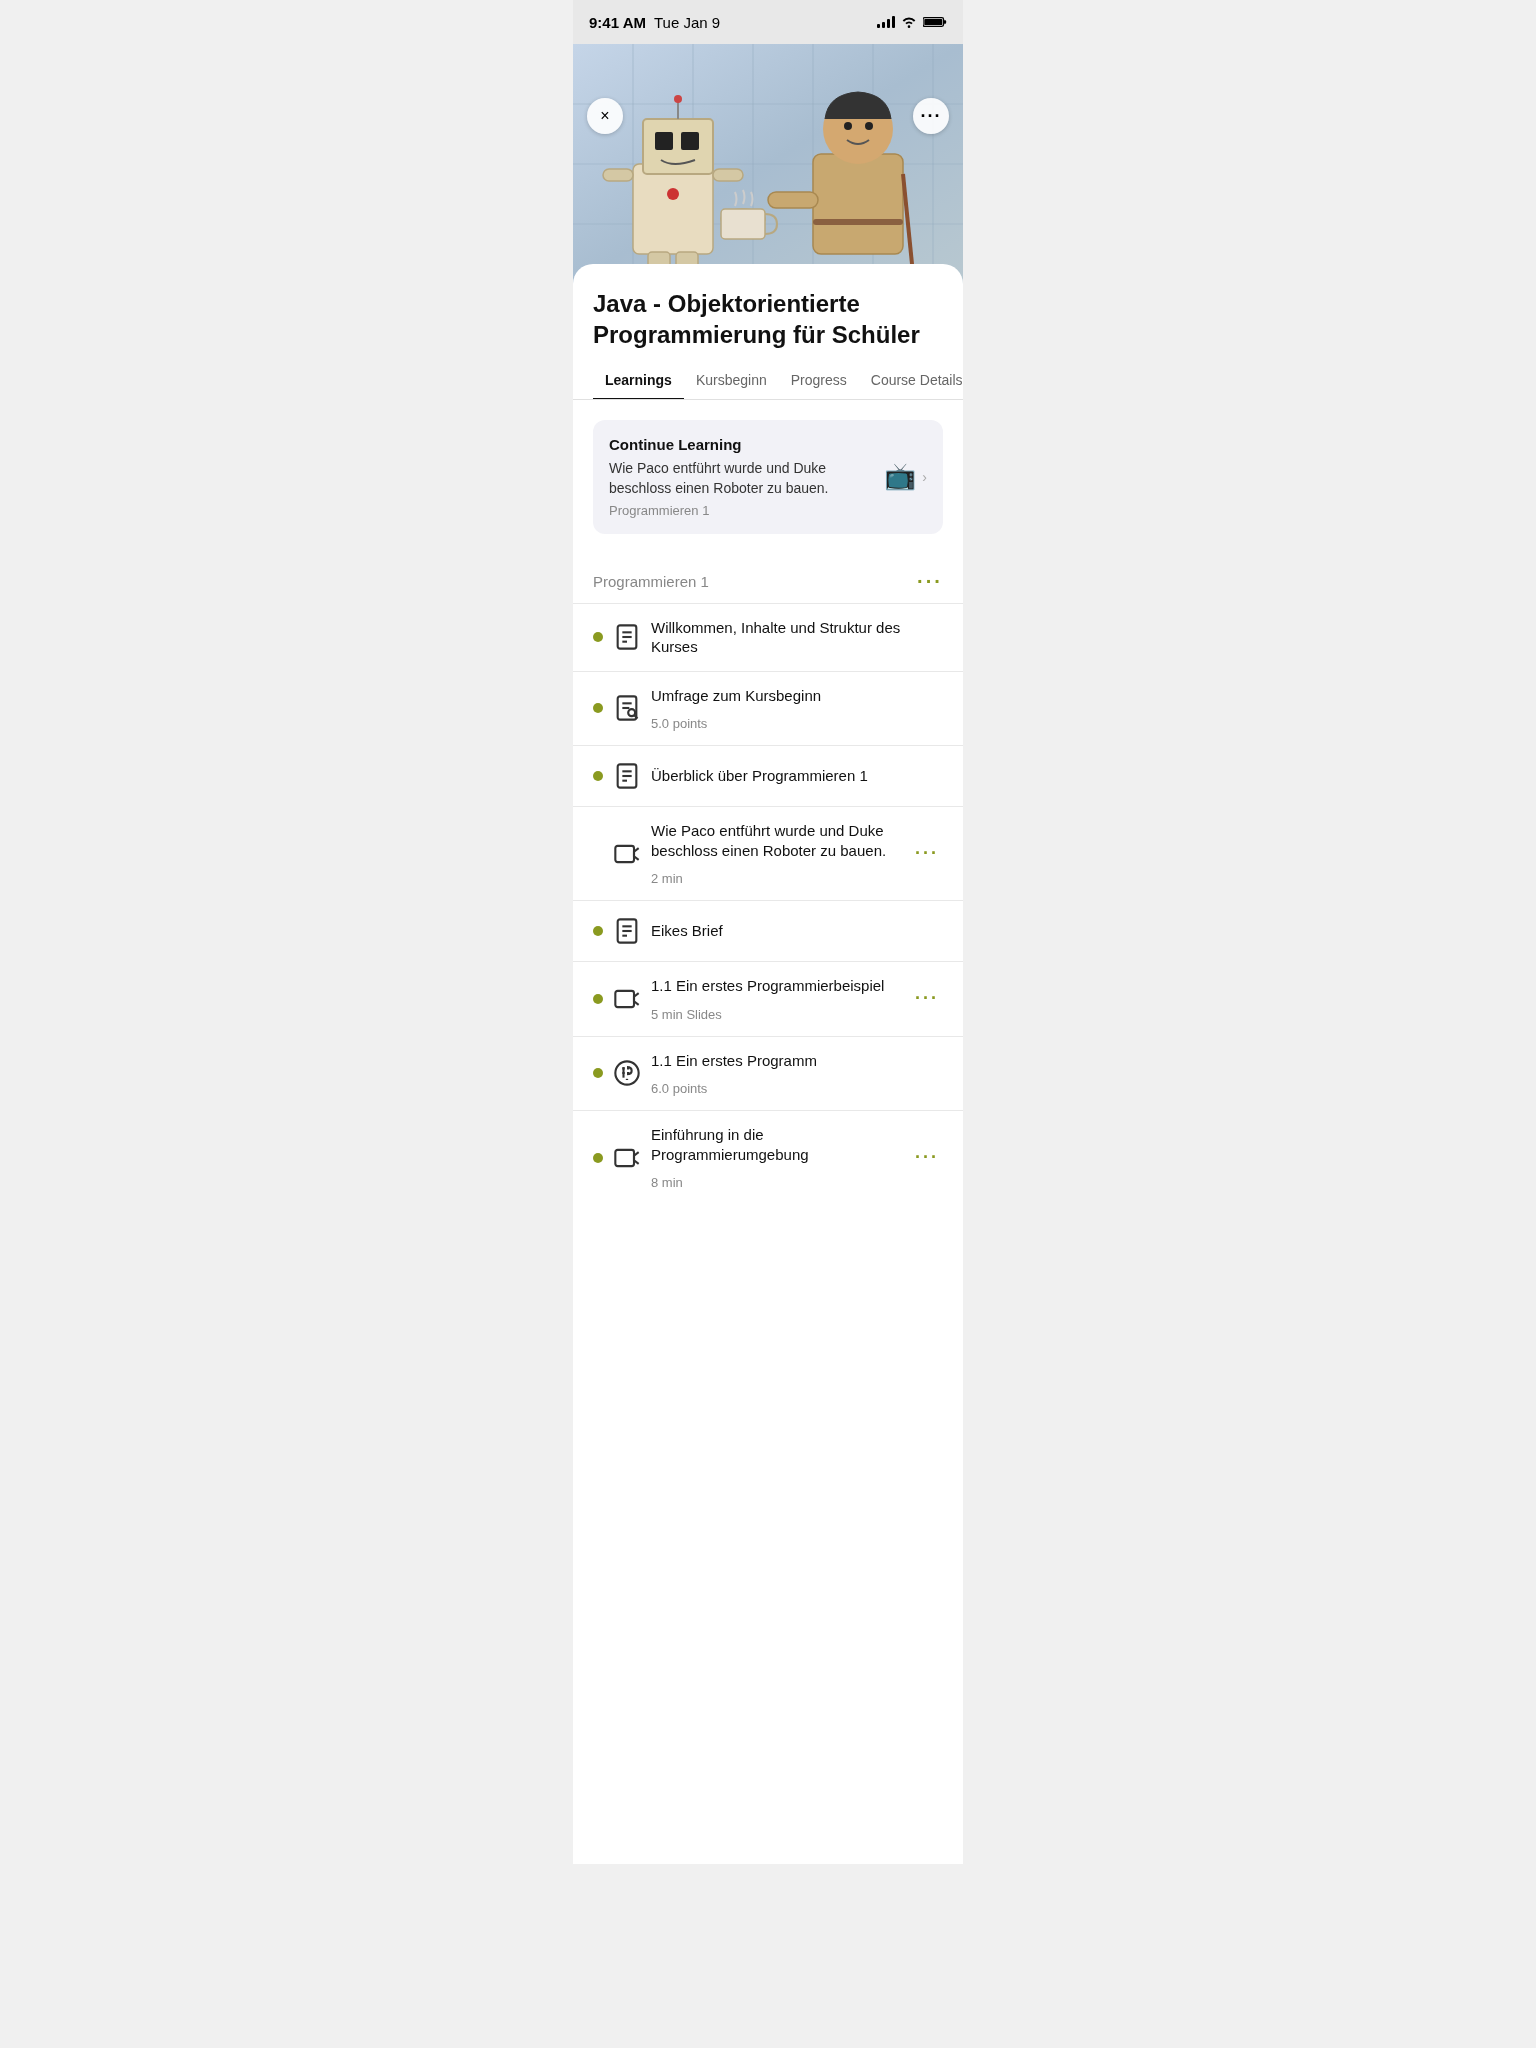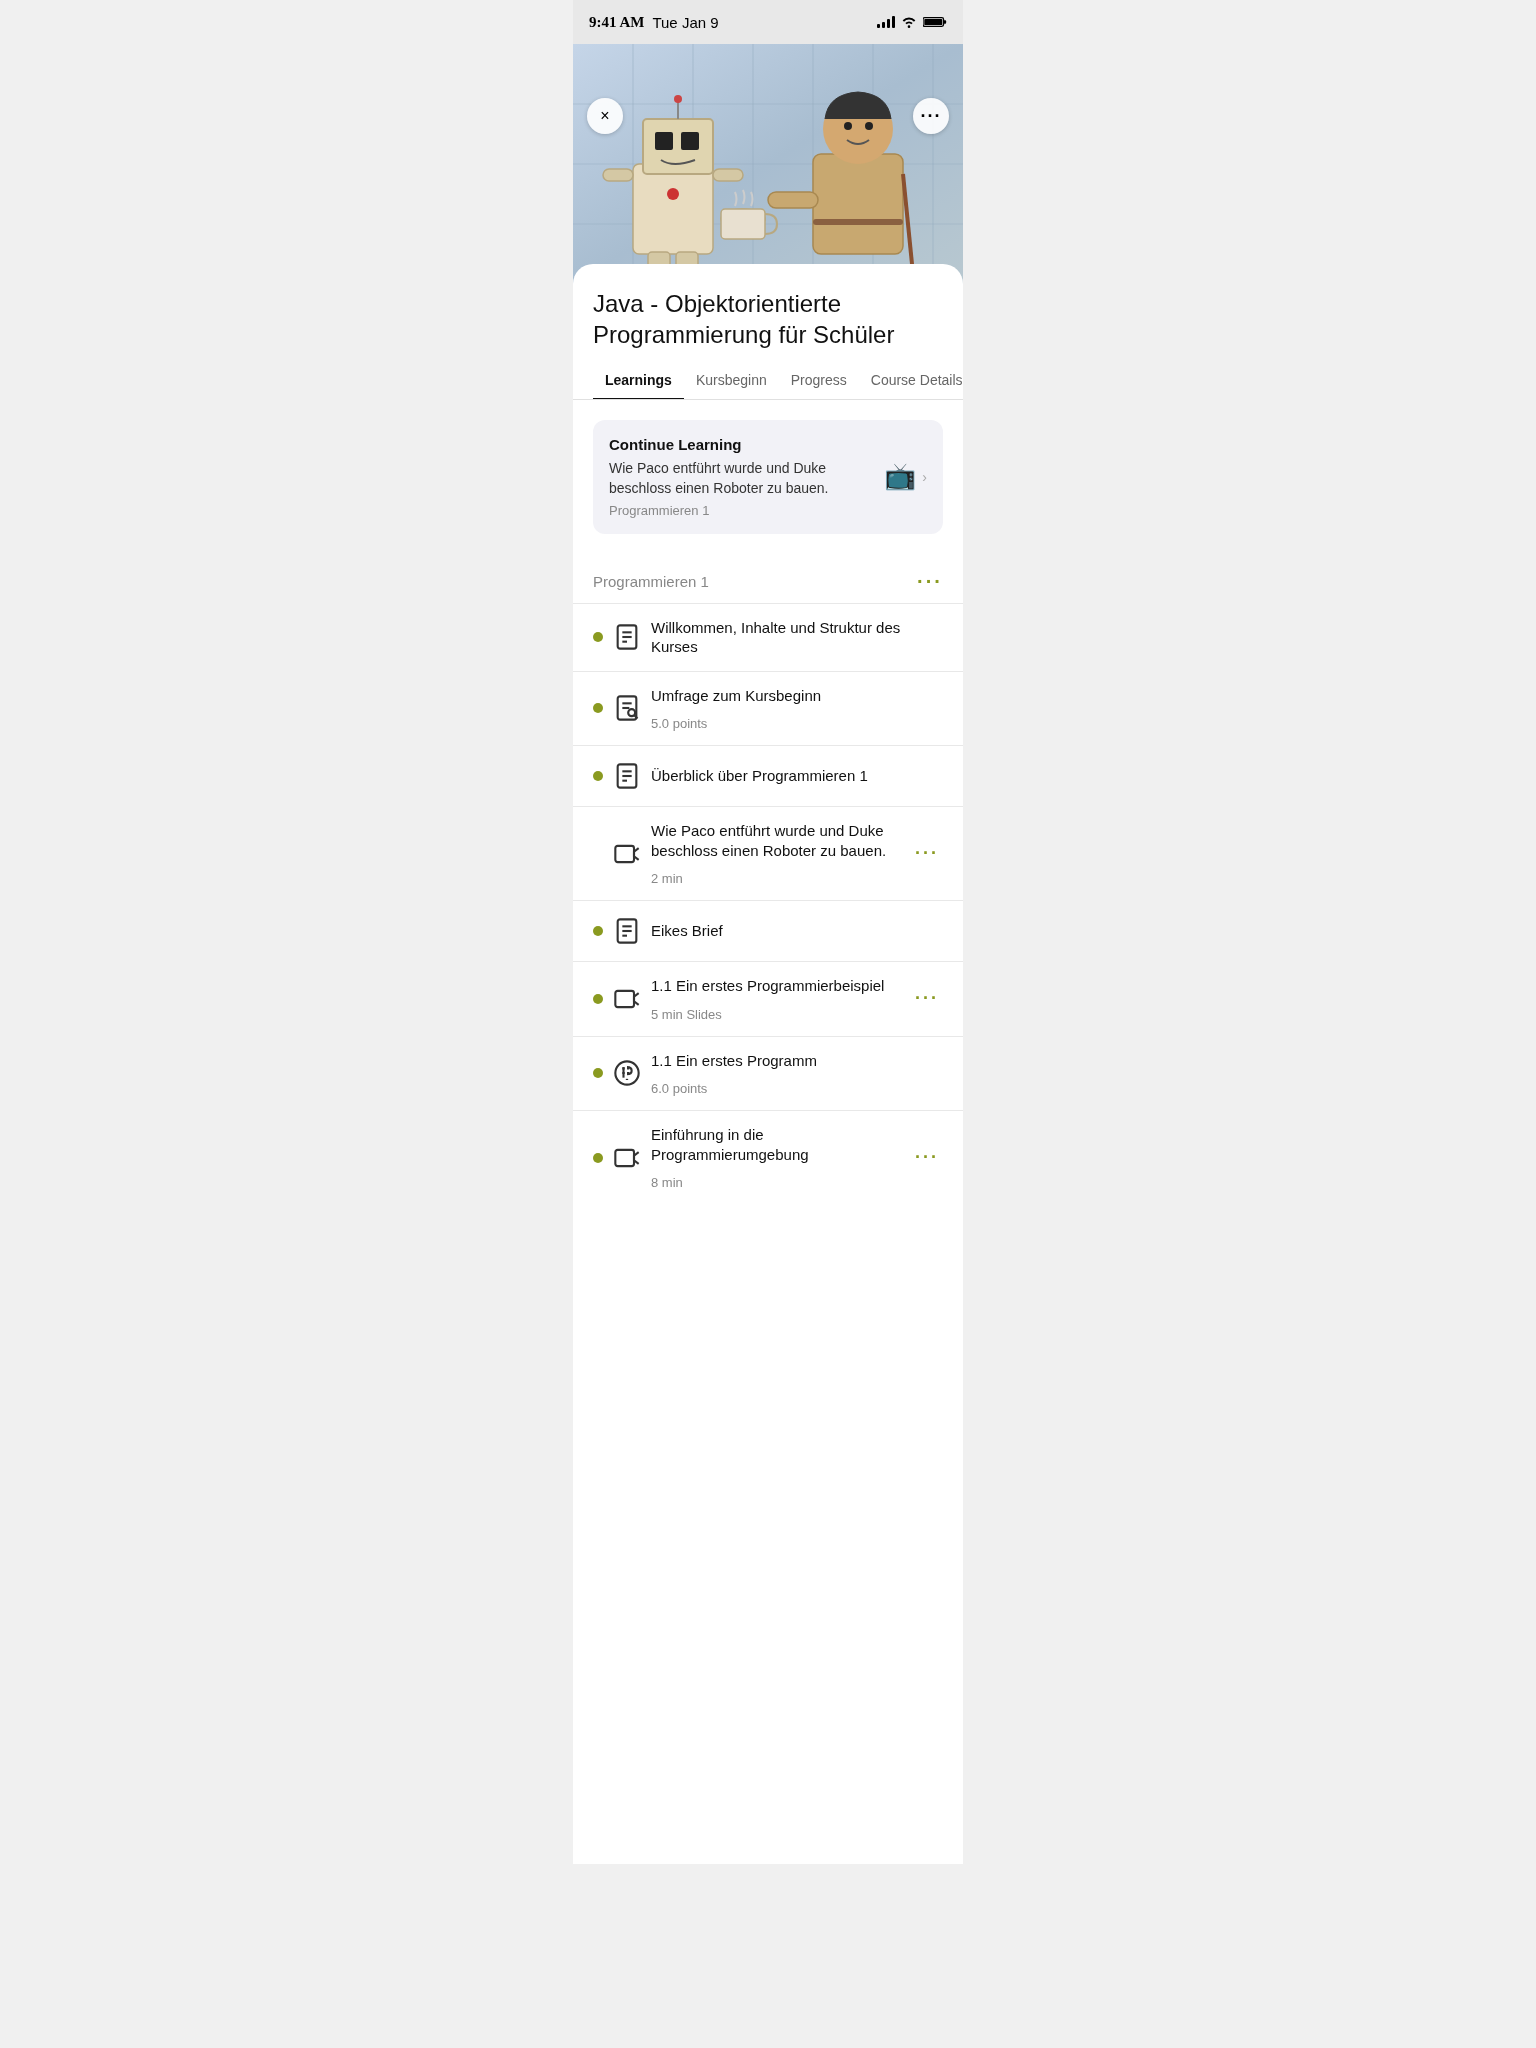--- a/index.html
+++ b/index.html
@@ -22,21 +22,20 @@
       padding: 4px 16px;
       background: #e8e8e8;
       height: 44px;
       position: relative;
       z-index: 10;
     }
     .status-time {
       font-size: 15px;
       font-weight: 600;
       color: #000;
-      font-family: Liberation Serif, serif;
     }
     .status-date {
       font-size: 15px;
       font-weight: 400;
       color: #000;
     }
     .status-icons {
       display: flex;
       align-items: center;
       gap: 6px;
@@ -109,21 +108,21 @@
       border-radius: 20px 20px 0 0;
       margin-top: -20px;
       position: relative;
       z-index: 5;
       min-height: 1600px;
       padding-bottom: 40px;
     }
 
     .course-title {
       font-size: 24px;
-      font-weight: 400;
+      font-weight: 700;
       color: #111;
       padding: 24px 20px 12px;
       line-height: 1.3;
     }
 
     
     .tabs-container {
       display: flex;
       gap: 0;
       padding: 0 20px;

